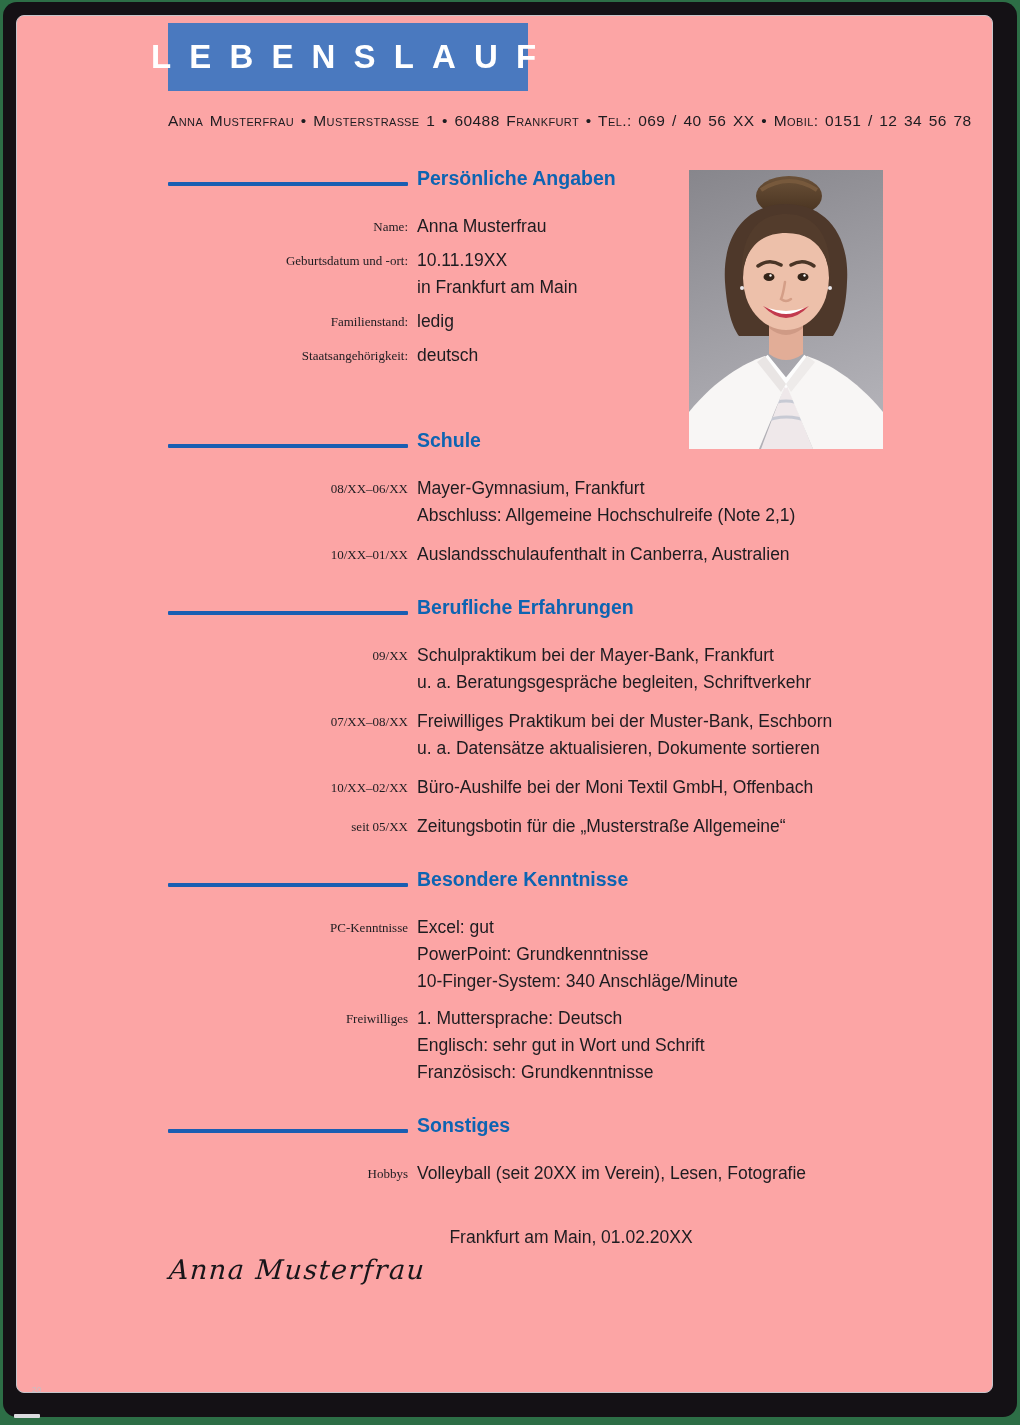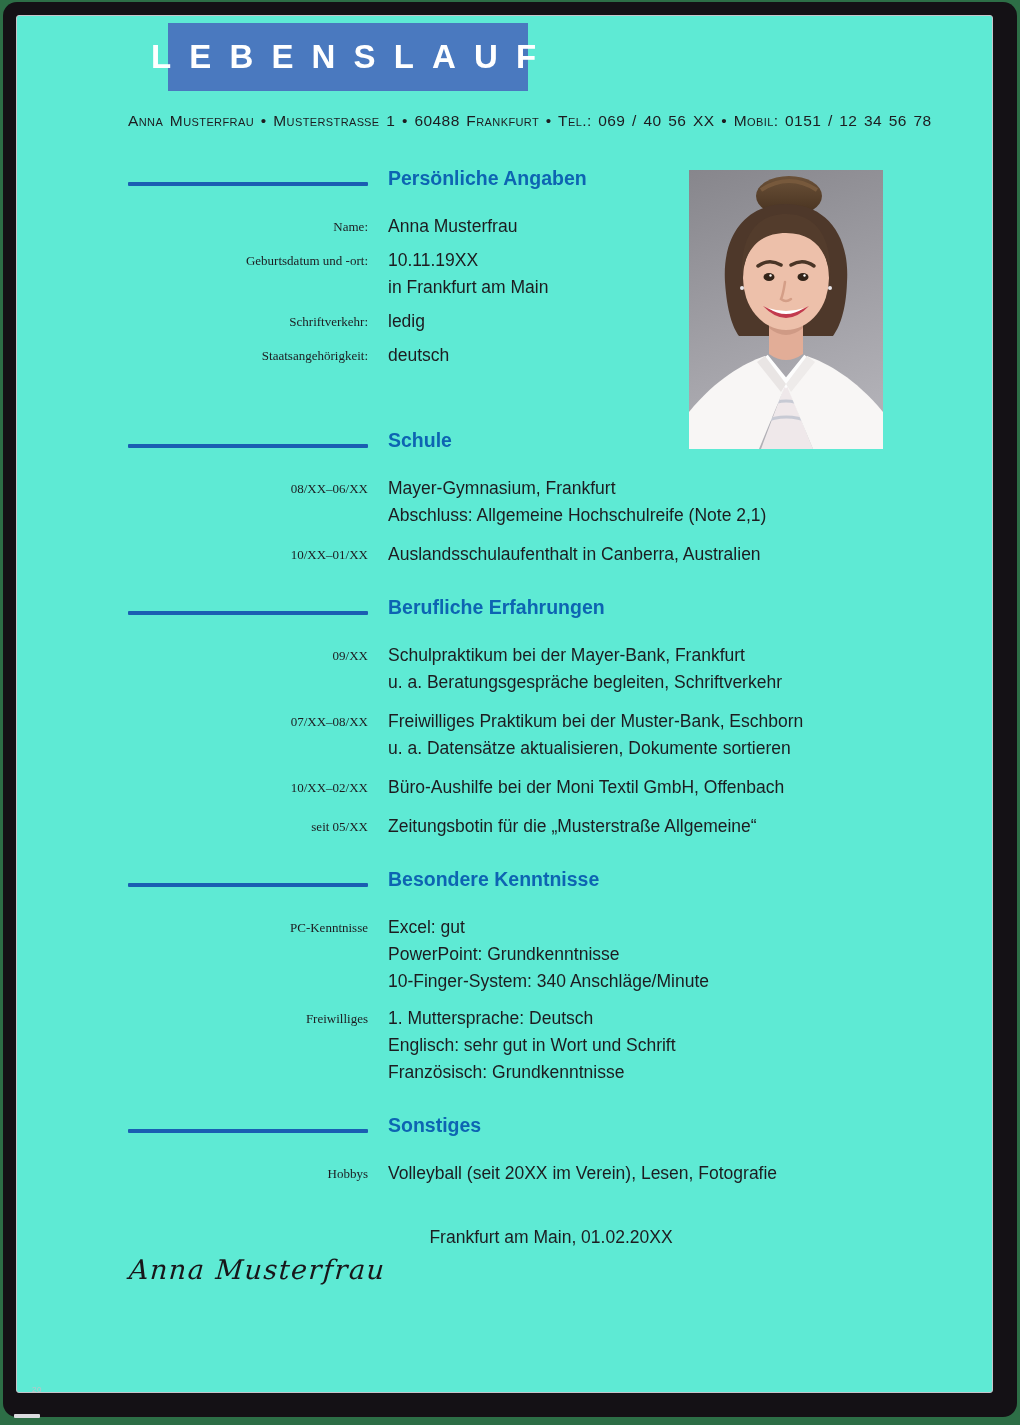--- a/index.html
+++ b/index.html
@@ -11,46 +11,46 @@
     color:#1d1c20;
   }
   
   .frame {
     position:absolute; left:3px; top:2px; right:3px; bottom:8px;
     background:#141115; border-radius:14px;
   }
   
   .page {
     position:absolute; left:16px; top:15px; right:27px; bottom:32px;
-    background:#5eead4; border:1px solid #c6c4ca; border-radius:3px;
+    background:#fca5a5; border:1px solid #c6c4ca; border-radius:8px;
   }
   
   .banner {
     position:absolute; left:151px; top:7px; width:360px; height:68px;
     background:#4a79bf; display:flex; align-items:center; justify-content:center;
   }
   .banner-title {
     color:#ffffff; font-weight:bold; font-size:33px;
     letter-spacing:0.55em; text-indent:0.28em; white-space:nowrap;
   }
   
   .photo {
     position:absolute; left:672px; top:154px; width:194px; height:279px; display:block;
   }
   
-  .doc { position:relative; padding:95px 18px 0 111px; }
+  .doc { position:relative; padding:95px 18px 0 111px;margin-left:40px; }
   .contact {
     font-variant:small-caps; font-size:15.5px; line-height:19px;
     letter-spacing:0.4px; word-spacing:2px; white-space:nowrap;
   }
   .section { margin-top:28px; }
   .section-personal { margin-top:37px; }
   .section-schule   { margin-top:60px; }
   .section-head, .row {
-    display:grid; grid-template-columns:240px 1fr; column-gap:20px;
+    display:grid; grid-template-columns:240px 1fr; column-gap:9px;
   }
   .section-head { margin-bottom:23px; }
   .section-rule {
     align-self:end; height:4px; margin-bottom:4px;
     background:#1a5eb2; border-radius:1px;
   }
   .section-title {
     margin:0; font-size:19.5px; line-height:23px; font-weight:bold; color:#0d64b2;
   }
   .row { margin-top:0; }
@@ -143,21 +143,21 @@
             </div>
           </div>
           <div class="row">
             <div class="row-label">Geburtsdatum und -ort:</div>
             <div class="row-content">
               <div class="row-line">10.11.19XX</div>
               <div class="row-line">in Frankfurt am Main</div>
             </div>
           </div>
           <div class="row">
-            <div class="row-label">Schriftverkehr:</div>
+            <div class="row-label">Familienstand:</div>
             <div class="row-content">
               <div class="row-line">ledig</div>
             </div>
           </div>
           <div class="row">
             <div class="row-label">Staatsangehörigkeit:</div>
             <div class="row-content">
               <div class="row-line">deutsch</div>
             </div>
           </div>

